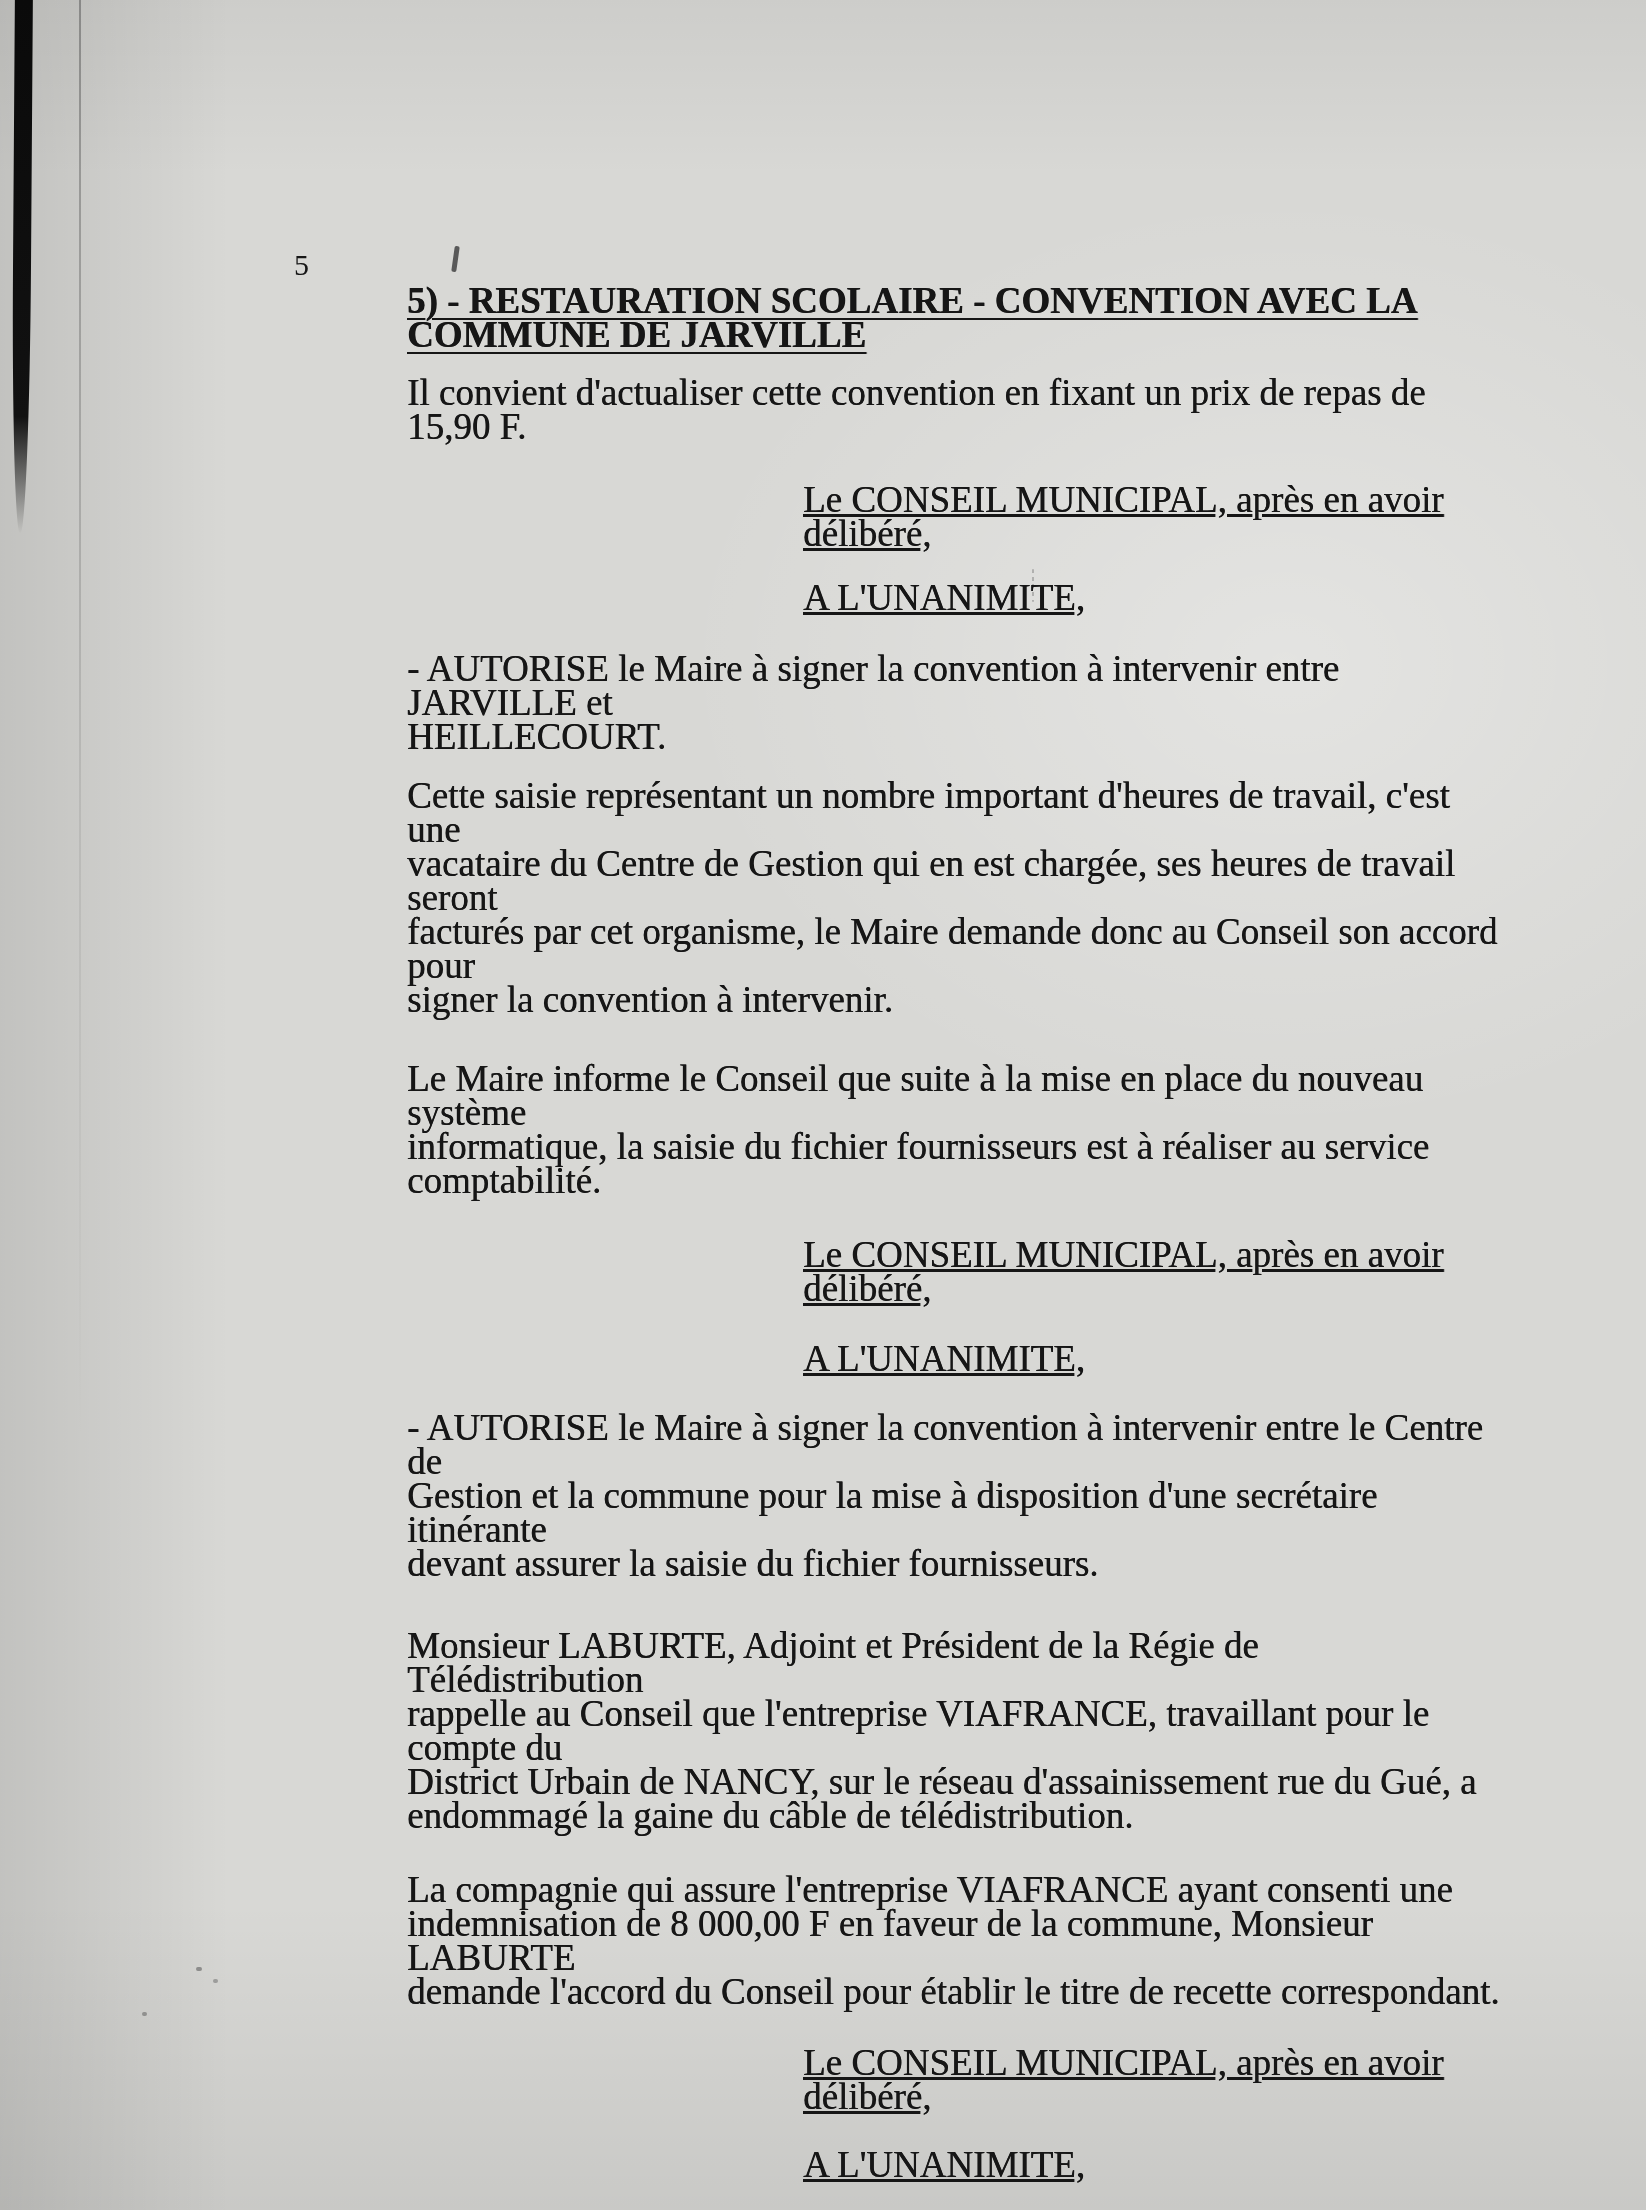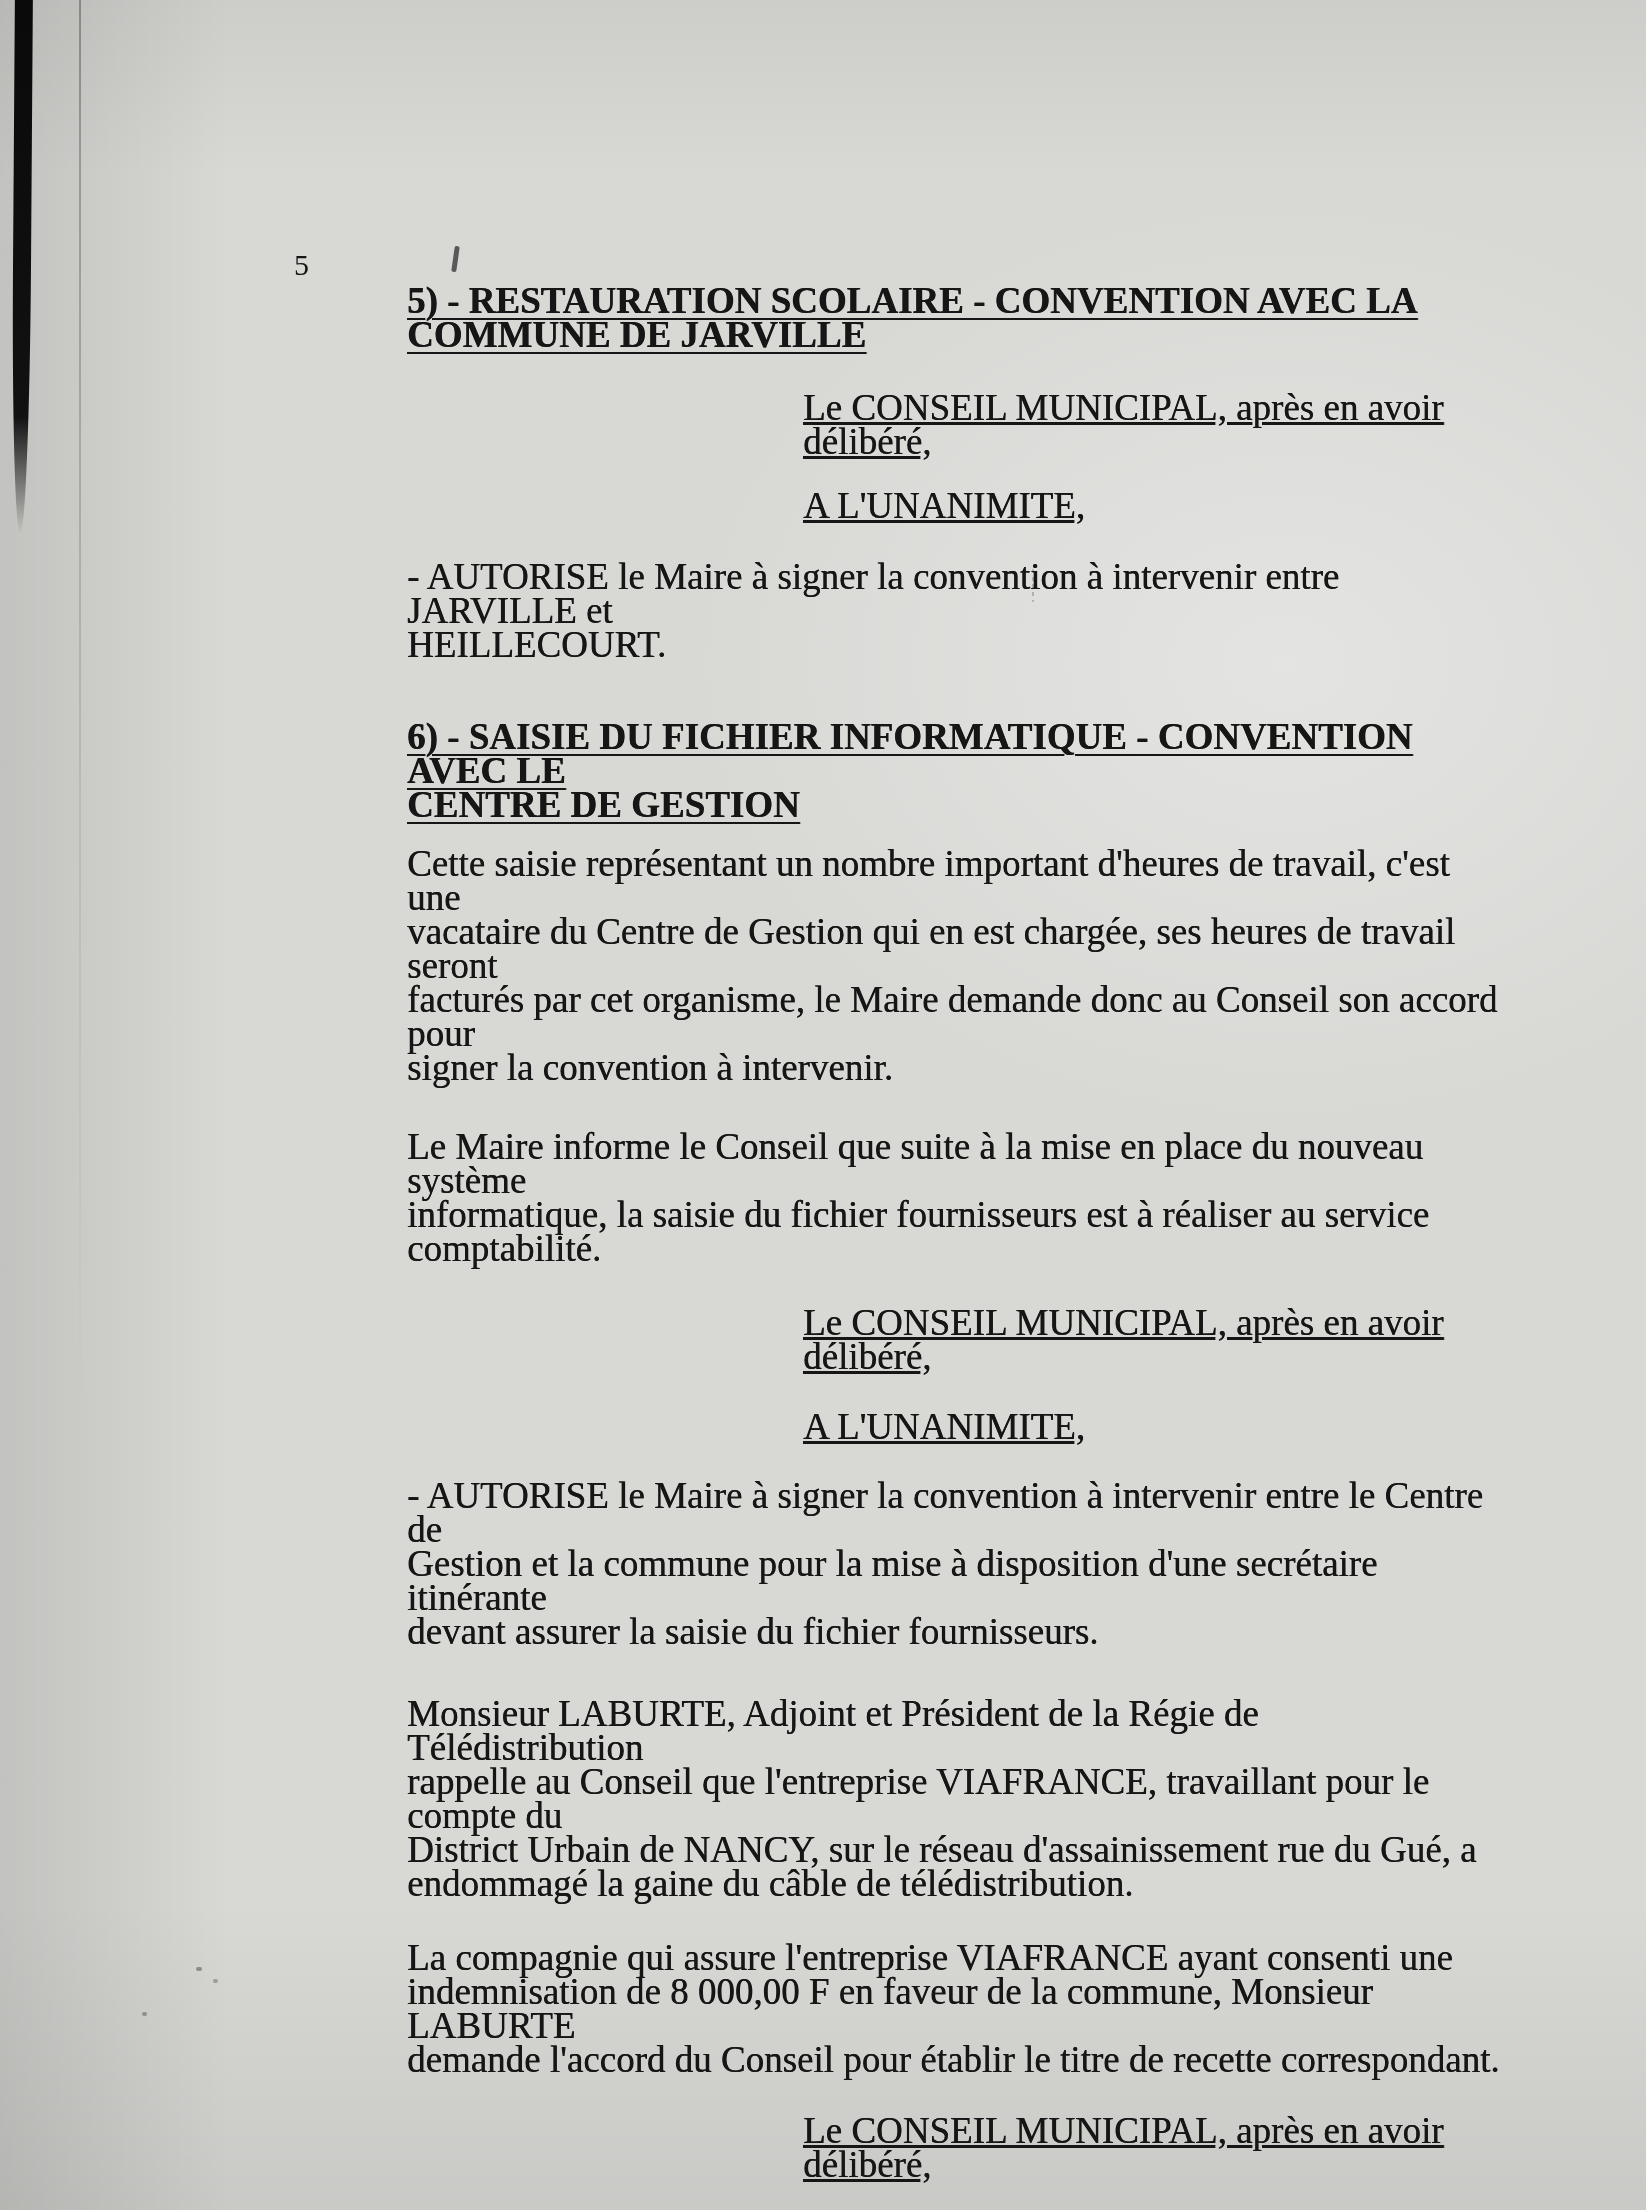--- a/index.html
+++ b/index.html
@@ -67,27 +67,26 @@
   <div class="speck speck-b"></div>
   <div class="speck speck-c"></div>
   <div class="speck speck-d"></div>
 
   <div class="page-number">5</div>
 
   <div class="content">
 
     <div class="block heading" style="margin-top:284px">5) - RESTAURATION SCOLAIRE - CONVENTION AVEC LA
 COMMUNE DE JARVILLE</div>
+    <p class="block" style="margin-top:24px">Il convient d'actualiser cette convention en fixant un prix de repas de 15,90 F.</p>
     <p class="block indent" style="margin-top:39px">Le CONSEIL MUNICIPAL, après en avoir délibéré,</p>
     <p class="block indent" style="margin-top:30px">A L'UNANIMITE,</p>
     <p class="block" style="margin-top:37px">- AUTORISE le Maire à signer la convention à intervenir entre JARVILLE et
 HEILLECOURT.</p>
 
-    <div class="block heading" style="margin-top:58px">6) - SAISIE DU FICHIER INFORMATIQUE - CONVENTION AVEC LE
-CENTRE DE GESTION</div>
     <p class="block" style="margin-top:25px">Cette saisie représentant un nombre important d'heures de travail, c'est une
 vacataire du Centre de Gestion qui en est chargée, ses heures de travail seront
 facturés par cet organisme, le Maire demande donc au Conseil son accord pour
 signer la convention à intervenir.</p>
     <p class="block" style="margin-top:45px">Le Maire informe le Conseil que suite à la mise en place du nouveau système
 informatique, la saisie du fichier fournisseurs est à réaliser au service
 comptabilité.</p>
     <p class="block indent" style="margin-top:40px">Le CONSEIL MUNICIPAL, après en avoir délibéré,</p>
     <p class="block indent" style="margin-top:36px">A L'UNANIMITE,</p>
     <p class="block" style="margin-top:35px">- AUTORISE le Maire à signer la convention à intervenir entre le Centre de

